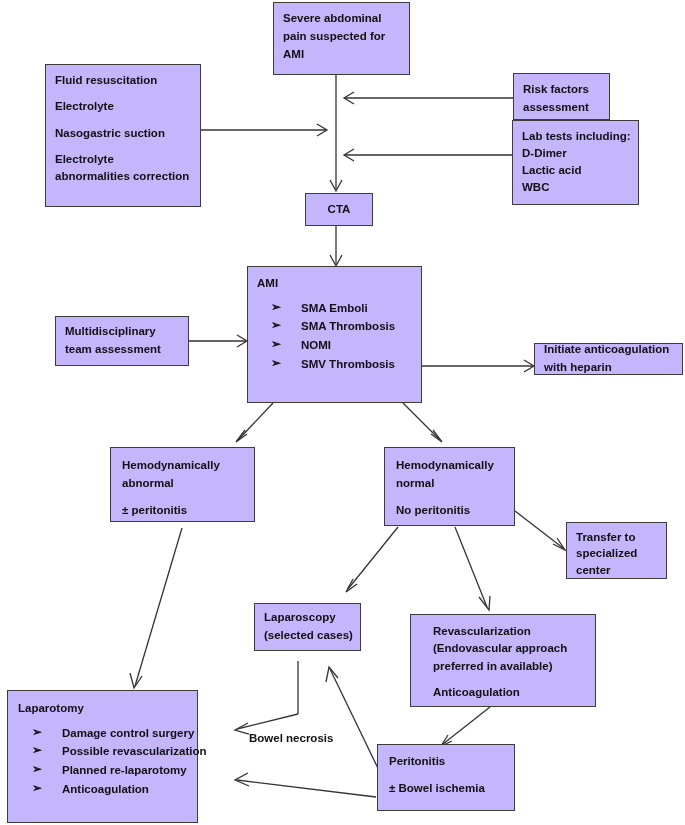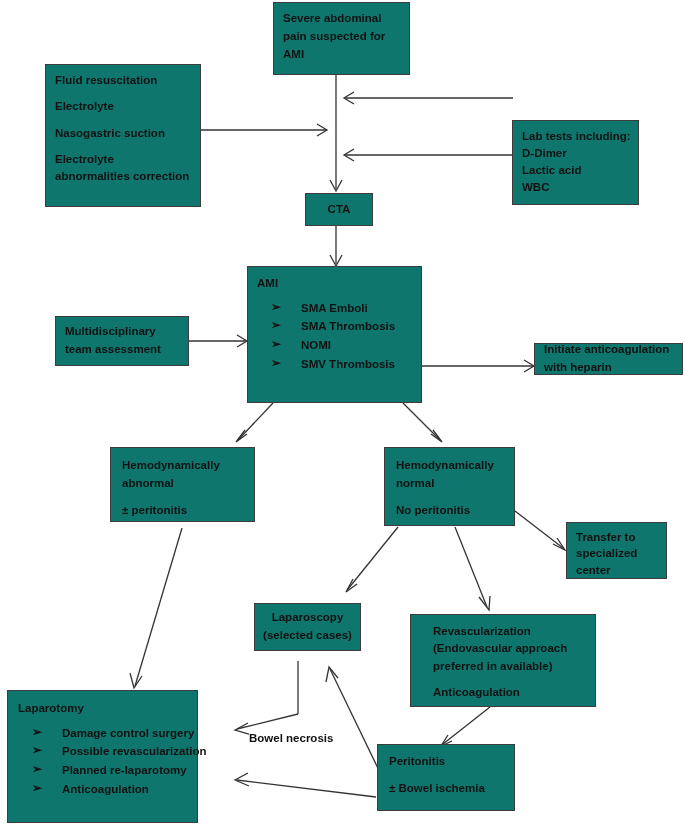--- a/index.html
+++ b/index.html
@@ -13,21 +13,21 @@
     width: 685px;
     height: 825px;
     background: #ffffff;
     font-family: "Liberation Sans", sans-serif;
     overflow: hidden;
   }
   .node {
     position: absolute;
     box-sizing: border-box;
     border: 1.3px solid #3c3c3c;
-    background: #0f766e;
+    background: #c4b5fd;
     color: #111111;
     font-weight: bold;
     font-size: 11.5px;
     line-height: 1.55;
     padding: 7px 9px;
     z-index: 2;
   }
   .node .line { display: block; white-space: nowrap; }
   .node .gap { display: block; height: 9px; }
   .center { text-align: center; }
@@ -180,20 +180,24 @@
     <span class="line">Fluid resuscitation</span>
     <span class="gap"></span>
     <span class="line">Electrolyte</span>
     <span class="gap"></span>
     <span class="line">Nasogastric suction</span>
     <span class="gap"></span>
     <span class="line">Electrolyte</span>
     <span class="line">abnormalities correction</span>
   </div>
 
+  <div class="node" style="left:513px; top:73px; width:97px; height:47px;">
+    <span class="line">Risk factors</span>
+    <span class="line">assessment</span>
+  </div>
 
   <div class="node" style="left:512px; top:120px; width:127px; height:85px; line-height:1.47;">
     <span class="line">Lab tests including:</span>
     <span class="line">D-Dimer</span>
     <span class="line">Lactic acid</span>
     <span class="line">WBC</span>
   </div>
 
   <div class="node center vcenter" style="left:305px; top:193px; width:68px; height:33px;">
     <span class="line">CTA</span>
@@ -244,21 +248,21 @@
     <span class="gap"></span>
     <span class="line">No peritonitis</span>
   </div>
 
   <div class="node" style="left:566px; top:522px; width:101px; height:57px; padding:6px 9px; line-height:1.43;">
     <span class="line">Transfer to</span>
     <span class="line">specialized</span>
     <span class="line">center</span>
   </div>
 
-  <div class="node vcenter" style="left:254px; top:603px; width:107px; height:48px;align-items:center;">
+  <div class="node vcenter" style="left:254px; top:603px; width:107px; height:48px;">
     <span class="line">Laparoscopy</span>
     <span class="line">(selected cases)</span>
   </div>
 
   <div class="node" style="left:410px; top:614px; width:186px; height:93px; padding:8px 22px; line-height:1.5;">
     <span class="line">Revascularization</span>
     <span class="line">(Endovascular approach</span>
     <span class="line">preferred in available)</span>
     <span class="gap"></span>
     <span class="line">Anticoagulation</span>

